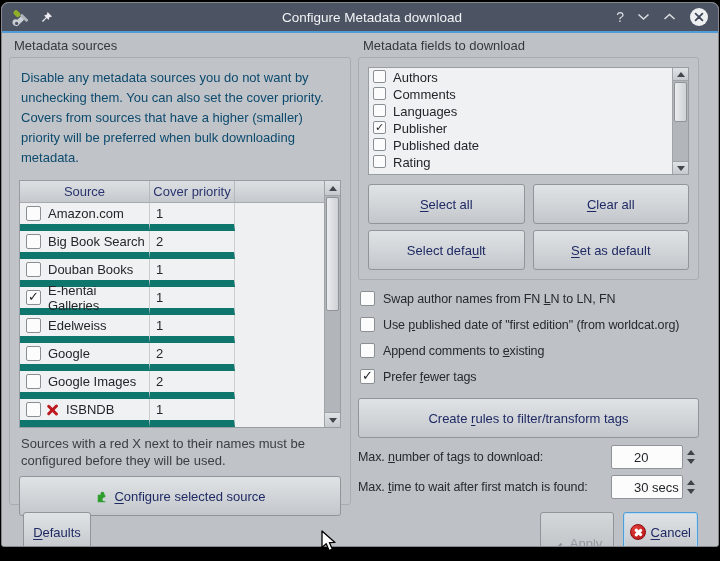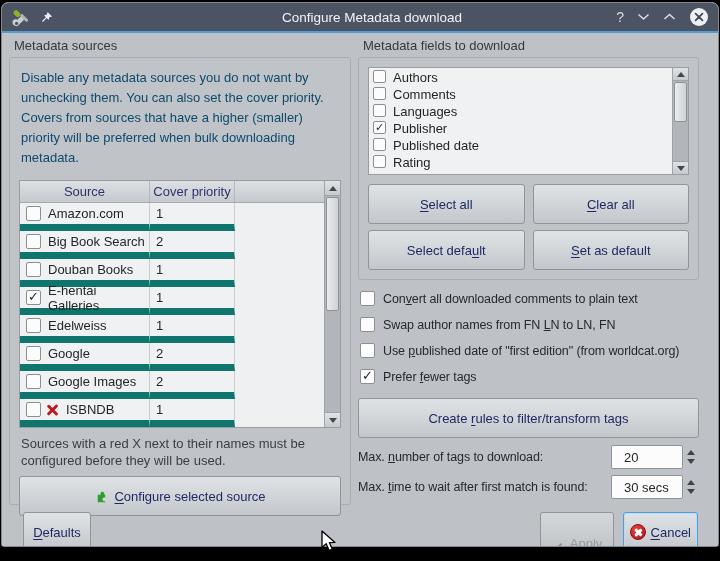--- a/index.html
+++ b/index.html
@@ -80,21 +80,21 @@
   .opts { margin:10px 0 0 2px; }
   .optrow { display:flex; align-items:center; gap:8px; height:17px; margin-bottom:9px; }
   .optlabel { font-size:12.5px; letter-spacing:-0.1px; color:#26292d; white-space:nowrap; }
 
   
   .spinrows { margin-top:7px; }
   .spinrow { display:flex; align-items:center; height:24px; margin-bottom:6px; }
   .spinlabel { flex:1; font-size:12.5px; letter-spacing:-0.1px; color:#26292d; white-space:nowrap; }
   .spinbox { display:flex; align-items:center; flex:none; }
   .spinval { width:72px; height:24px; background:#fcfcfd; border:1px solid #8f949a; border-radius:2px;
-    font-size:13px; color:#232629; display:flex; align-items:center; padding-left:12px; }
+    font-size:13px; color:#232629; display:flex; align-items:center; padding-left:22px; }
   .sp-arrows { width:16px; height:24px; display:flex; flex-direction:column; align-items:center; justify-content:center; gap:4px; }
   .sp-tri.up { width:0; height:0; border-left:4px solid transparent; border-right:4px solid transparent; border-bottom:5px solid #3e434a; }
   .sp-tri.dn { width:0; height:0; border-left:4px solid transparent; border-right:4px solid transparent; border-top:5px solid #3e434a; }
 
   
   .footer { position:absolute; left:0; right:0; bottom:9px; height:25px; }
   .footer .left { position:absolute; left:21px; }
   .footer .right { position:absolute; right:20px; display:flex; gap:9px; }
   .btn.disabled { color:#949aa0; background:linear-gradient(#d4d7da,#c0c4c8); }
   .btn.focused { border:1px solid #4d9ed9; box-shadow:0 0 0 1px #bcd9ef inset; }
@@ -322,35 +322,35 @@
                 <span>Select defa<u>u</u>lt</span>
               </button>
             <button class="btn">
                 <span><u>S</u>et as default</span>
               </button>
           </div>
         </div>
 
         <div class="opts">
 
-            <div class="optrow">
-              <span class="cb"></span>
-              <span class="optlabel">Con<u>v</u>ert all downloaded comments to plain text</span>
-            </div>
 
             <div class="optrow">
               <span class="cb"></span>
               <span class="optlabel">Swap author names from FN <u>L</u>N to LN, FN</span>
             </div>
 
             <div class="optrow">
               <span class="cb"></span>
               <span class="optlabel">Use <u>p</u>ublished date of "first edition" (from worldcat.org)</span>
             </div>
 
+            <div class="optrow">
+              <span class="cb"></span>
+              <span class="optlabel">Append comments to <u>e</u>xisting</span>
+            </div>
 
             <div class="optrow">
               <span class="cb on"></span>
               <span class="optlabel">Prefer <u>f</u>ewer tags</span>
             </div>
           </div>
 
         <button class="btn wide" style="margin-top:4px;">
           <span>Create <u>r</u>ules to filter/transform tags</span>
         </button>

